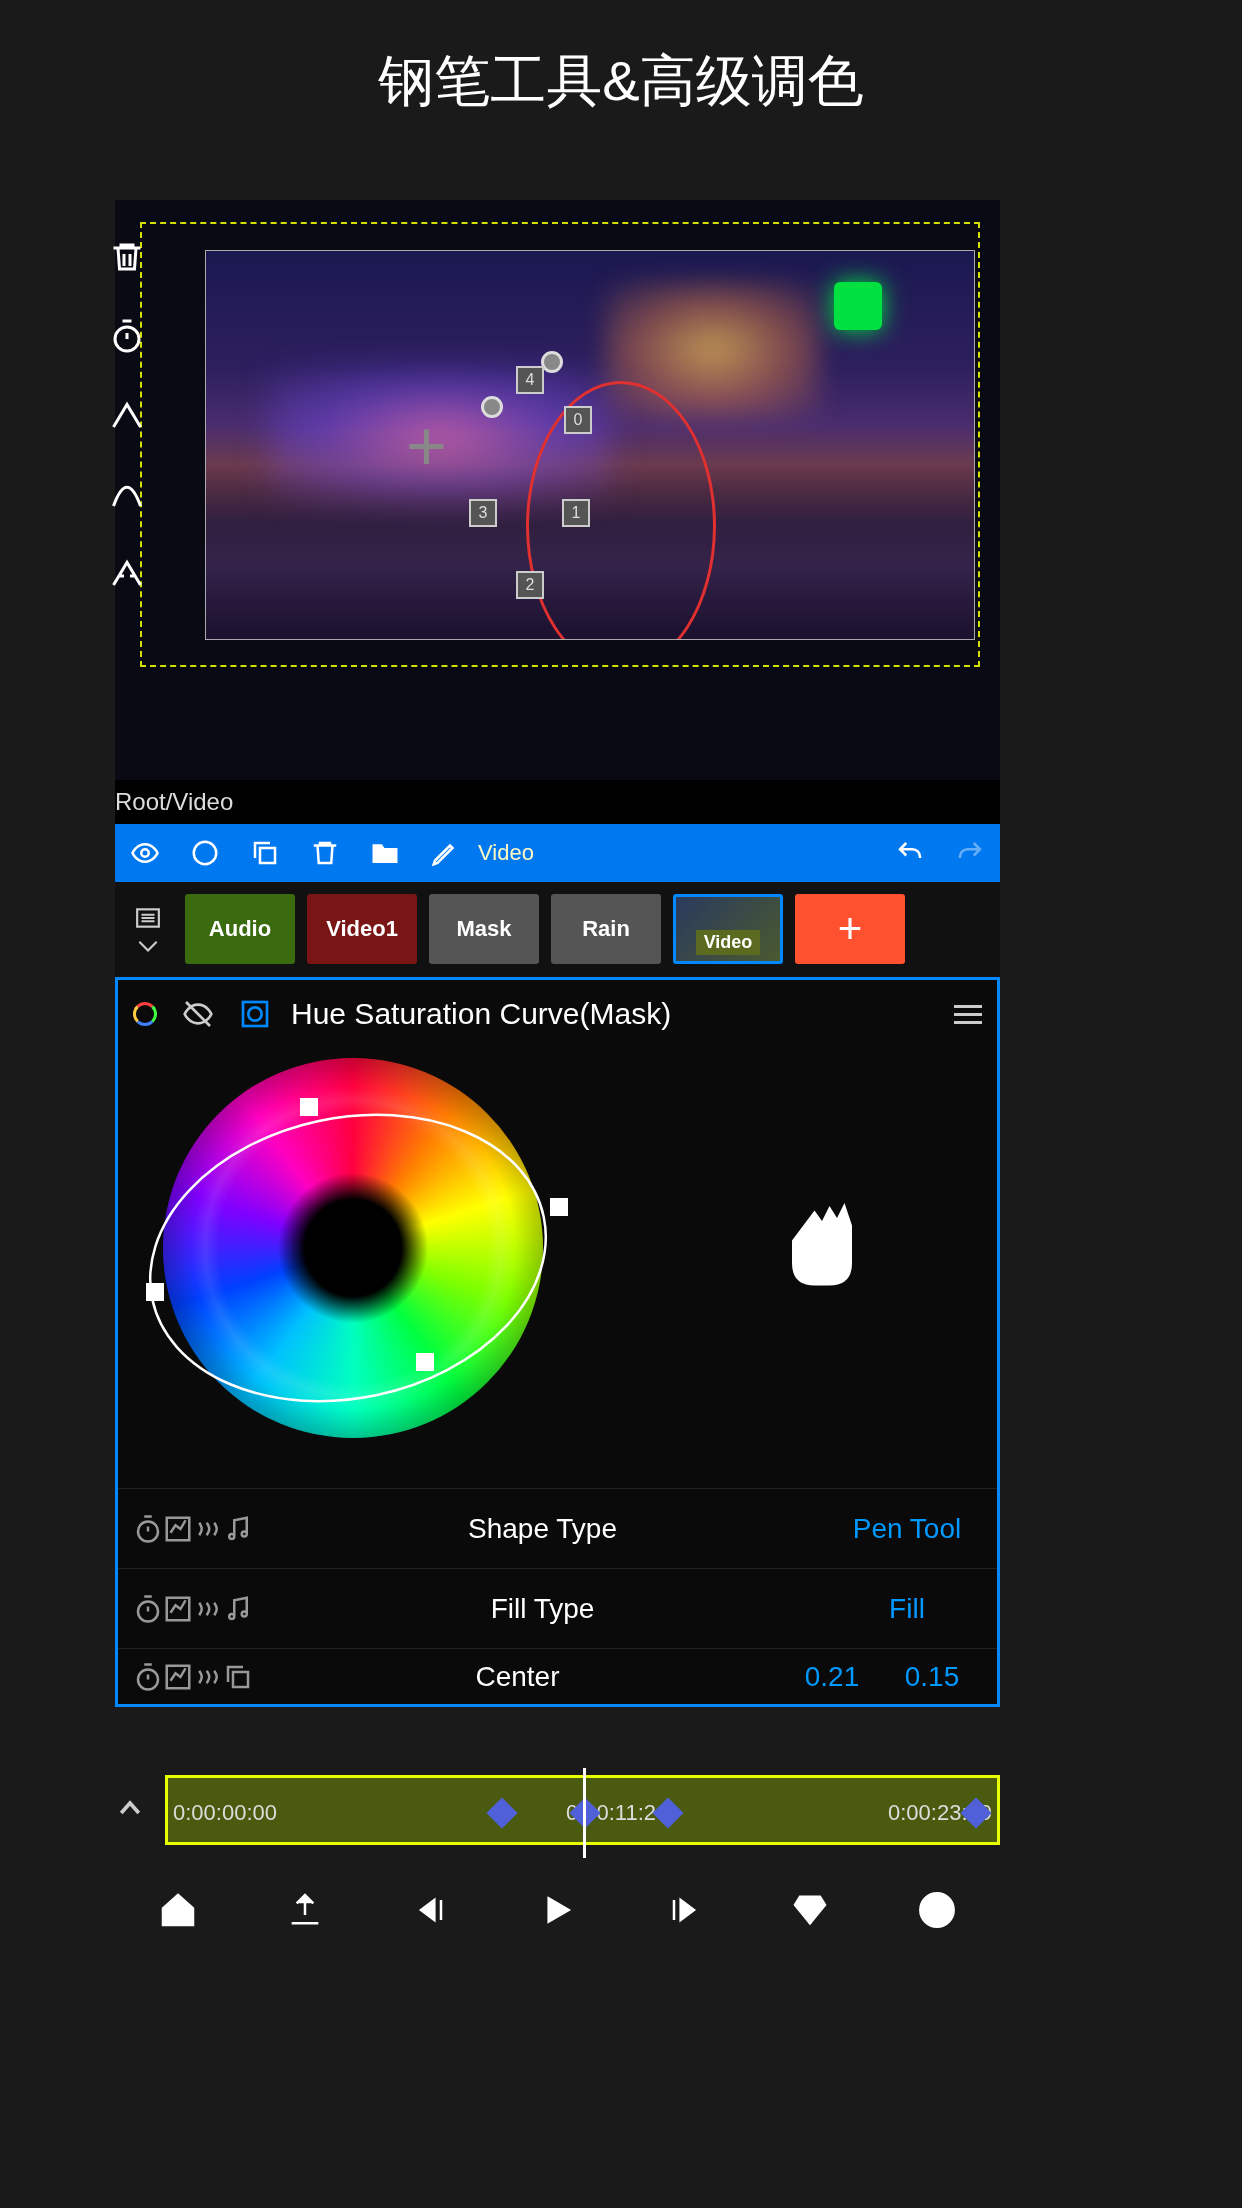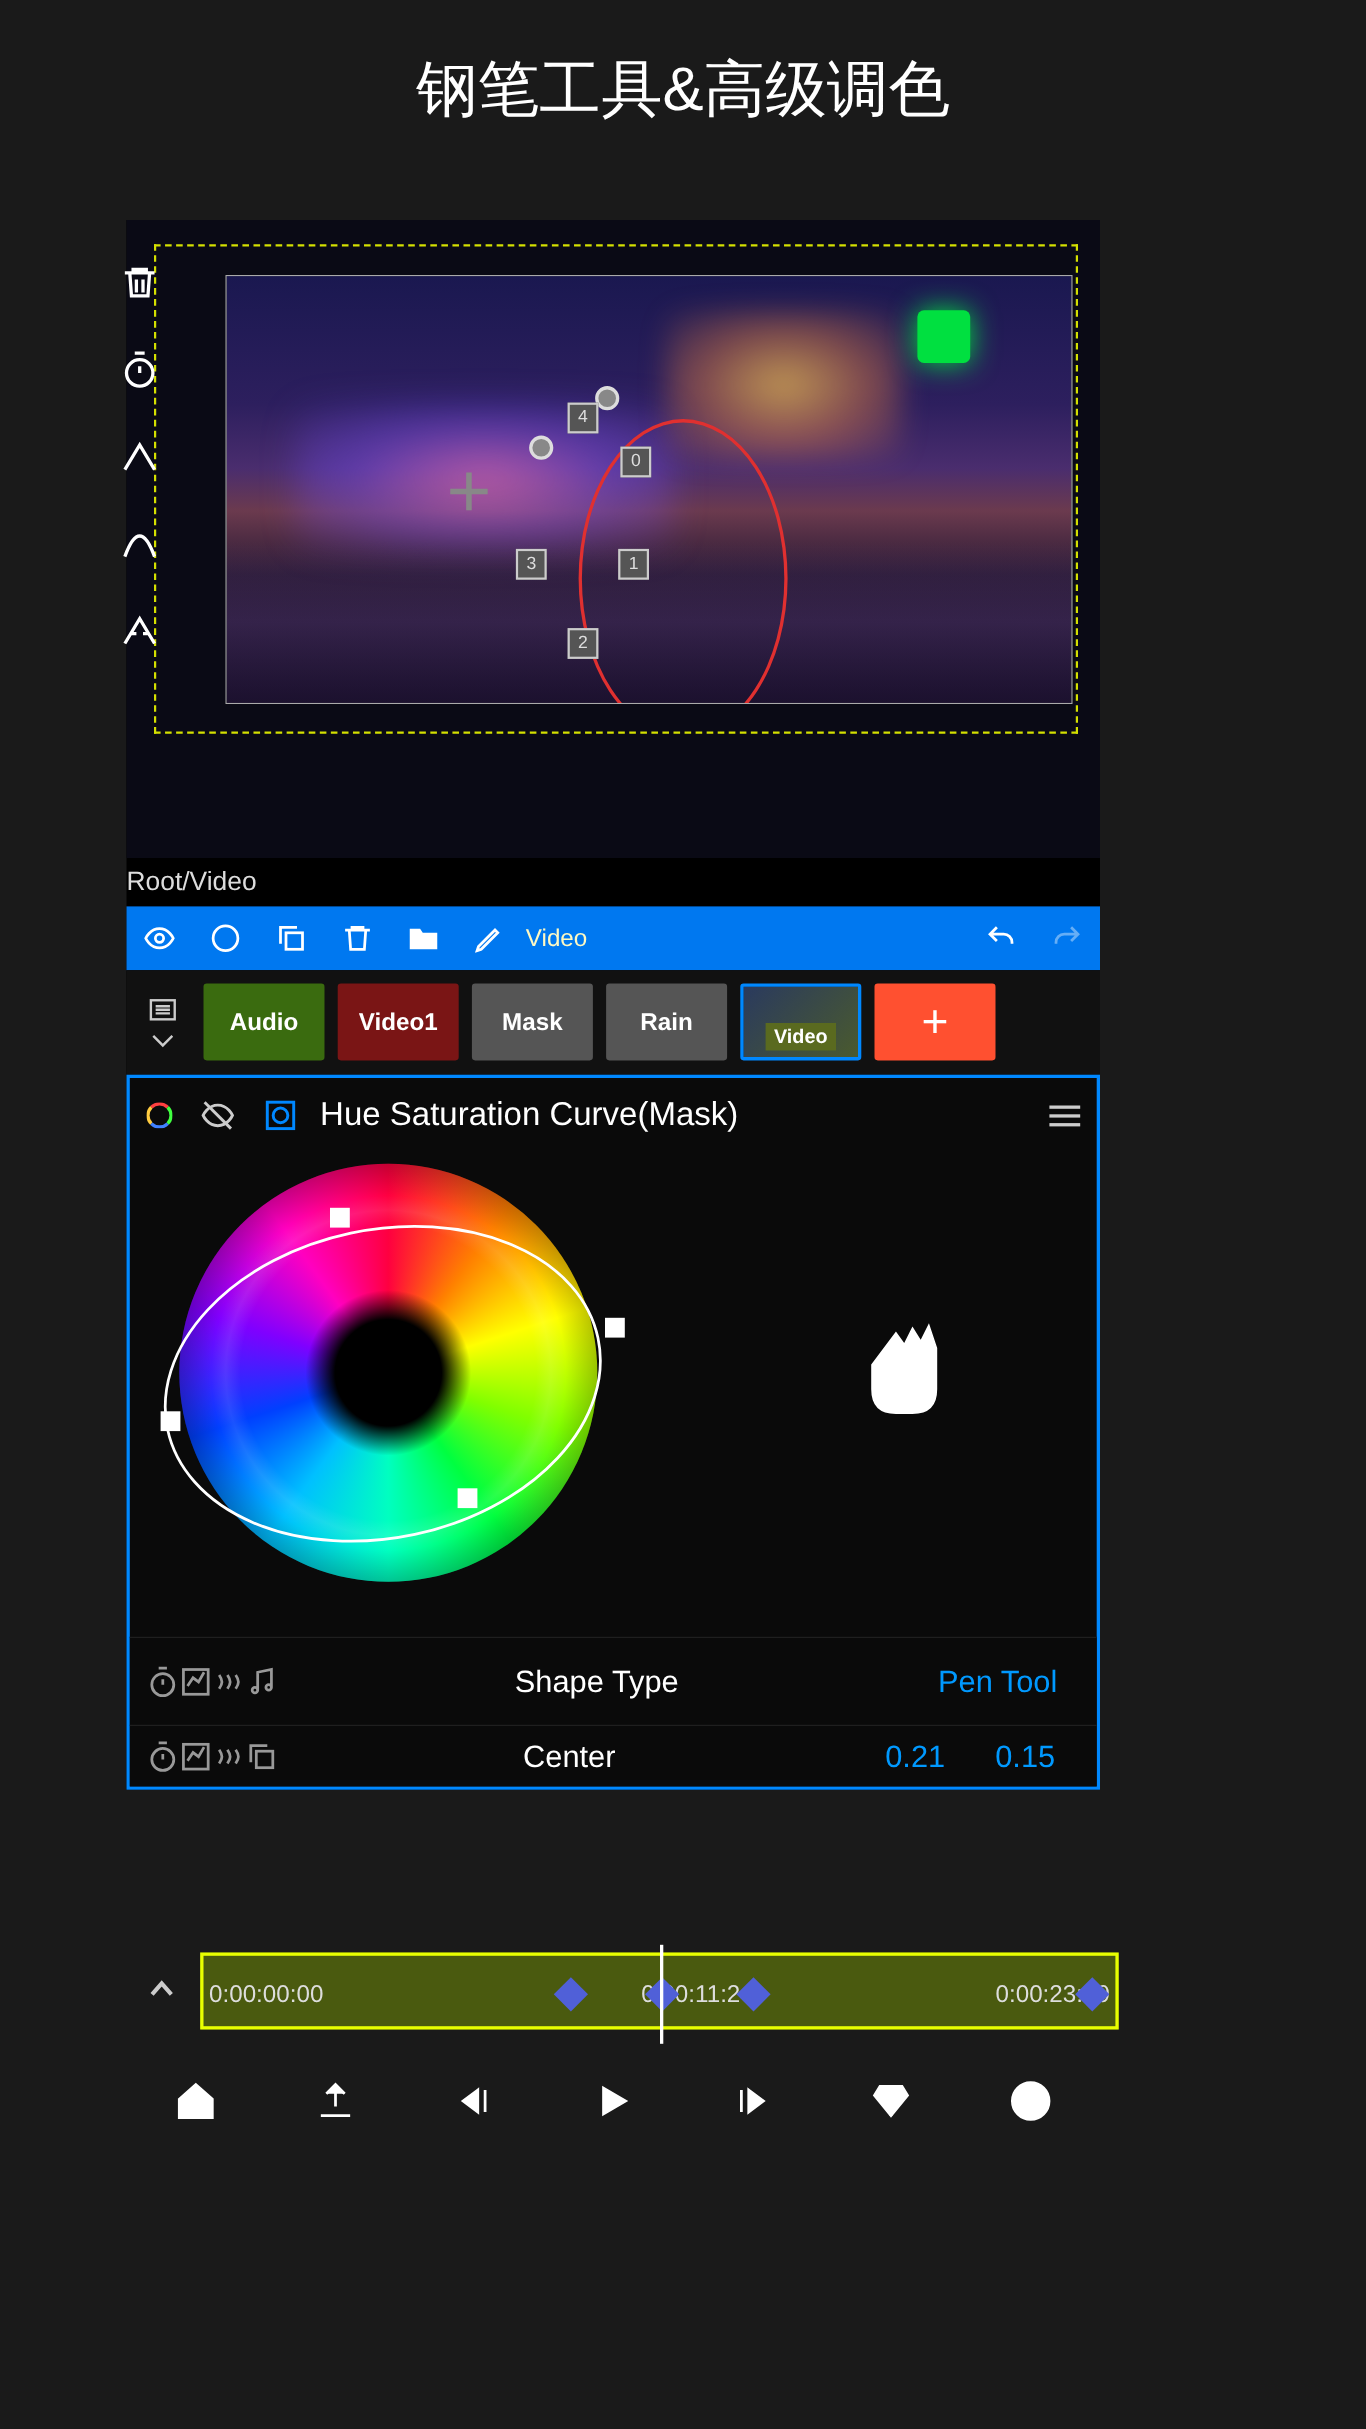--- a/index.html
+++ b/index.html
@@ -48,21 +48,21 @@
 .curve{position:absolute;left:10px;top:40px;width:440px;height:330px;pointer-events:none}
 .sq{position:absolute;width:18px;height:18px;background:#fff}
 .pointer{position:absolute;right:130px;top:140px}
 .pointer svg{width:90px;height:105px;fill:#fff}
 .params{background:#0a0a0a}
 .param-row{display:flex;align-items:center;height:80px;padding:0 15px;border-top:1px solid #222}
 .param-row svg{width:30px;height:30px;stroke:#999;fill:none;stroke-width:2}
 .param-label{color:#fff;font-size:28px;flex:1;text-align:center}
 .param-value{color:#0099ff;font-size:28px;min-width:150px;text-align:center}
 .param-val2{color:#0099ff;font-size:28px;min-width:100px;text-align:center}
-.timeline{position:absolute;left:132px;top:1770px;width:885px;height:80px;display:flex;align-items:center}
+.timeline{position:absolute;left:115px;top:1770px;width:885px;height:80px;display:flex;align-items:center}
 .tl-chevron{width:50px;color:#ccc}
 .tl-chevron svg{width:30px;height:30px;stroke:#ccc;fill:none;stroke-width:3}
 .tl-bar{flex:1;height:70px;background:#4a5a0f;border:3px solid #e8ff00;position:relative;display:flex;align-items:flex-end}
 .tl-time{position:absolute;color:#ddd;font-size:22px;top:22px}
 .tl-diamond{position:absolute;width:22px;height:22px;background:#5060d8;transform:rotate(45deg);top:24px}
 .tl-play{position:absolute;left:50%;top:-10px;width:3px;height:90px;background:#fff}
 .bottom-bar{position:absolute;left:115px;top:1870px;width:885px;height:80px;display:flex;align-items:center;justify-content:space-around}
 .bottom-bar svg{width:40px;height:40px;stroke:#fff;fill:#fff;stroke-width:1.5}
 .icon-ring{width:24px;height:24px;border:3px solid;border-radius:50%;border-color:#ff4040 #40ff40 #4080ff #ffcc40}
 </style>
@@ -211,20 +211,38 @@
             <path d="M6 15l4-6 4 3 4-7"></path>
           </svg>
         <svg viewBox="0 0 24 24">
             <path d="M5 7s2 3 2 5-2 5-2 5M11 7s2 3 2 5-2 5-2 5M17 7s2 3 2 5-2 5-2 5"></path>
           </svg>
         <svg viewBox="0 0 24 24">
             <path d="M9 18V5l10-2v13M9 18a2 2 0 11-4 0 2 2 0 014 0zM19 16a2 2 0 11-4 0 2 2 0 014 0z"></path>
           </svg>
         <span class="param-label">Shape Type</span>
         <span class="param-value">Pen Tool</span>
+      </div>
+      <div class="param-row">
+        <svg viewBox="0 0 24 24">
+            <circle cx="12" cy="14" r="8"></circle>
+            <path d="M12 10v4M9 2h6"></path>
+          </svg>
+        <svg viewBox="0 0 24 24">
+            <rect x="3" y="3" width="18" height="18"></rect>
+            <path d="M6 15l4-6 4 3 4-7"></path>
+          </svg>
+        <svg viewBox="0 0 24 24">
+            <path d="M5 7s2 3 2 5-2 5-2 5M11 7s2 3 2 5-2 5-2 5M17 7s2 3 2 5-2 5-2 5"></path>
+          </svg>
+        <svg viewBox="0 0 24 24">
+            <path d="M9 18V5l10-2v13M9 18a2 2 0 11-4 0 2 2 0 014 0zM19 16a2 2 0 11-4 0 2 2 0 014 0z"></path>
+          </svg>
+        <span class="param-label">Fill Type</span>
+        <span class="param-value">Fill</span>
       </div>
       <div class="param-row" style="height:56px;overflow:hidden">
         <svg viewBox="0 0 24 24">
             <circle cx="12" cy="14" r="8"></circle>
             <path d="M12 10v4M9 2h6"></path>
           </svg>
         <svg viewBox="0 0 24 24">
             <rect x="3" y="3" width="18" height="18"></rect>
             <path d="M6 15l4-6 4 3 4-7"></path>
           </svg>

